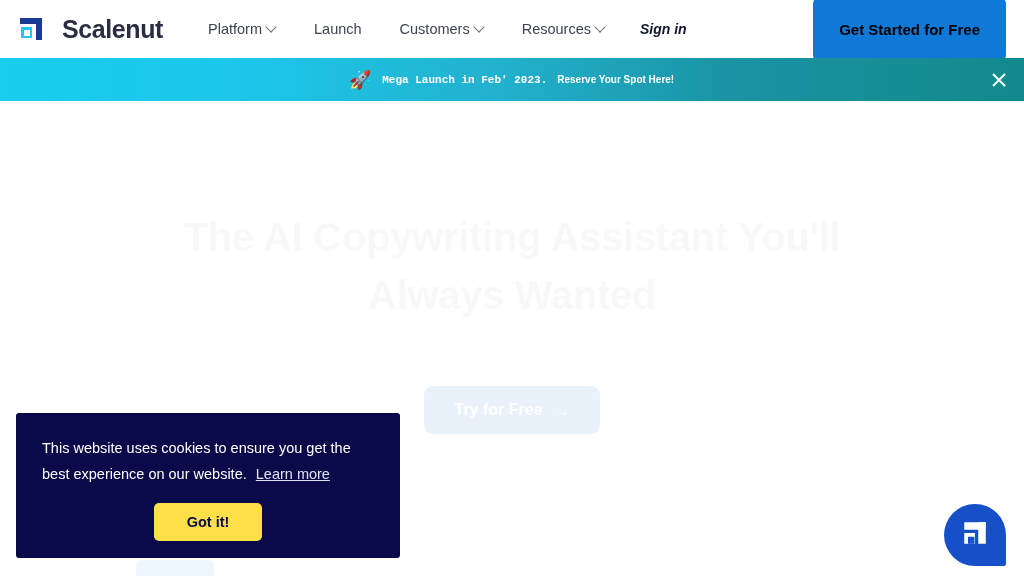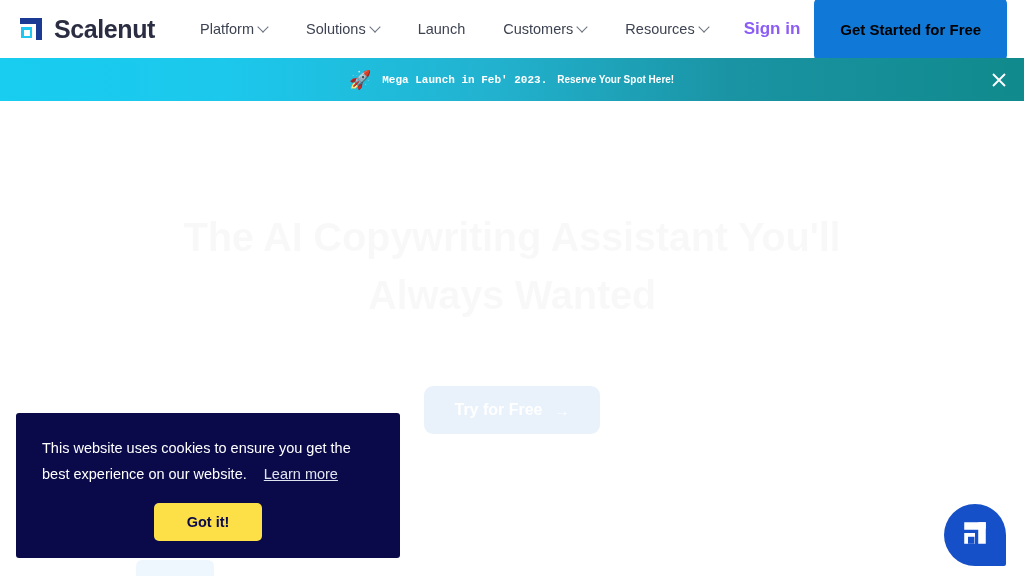--- a/index.html
+++ b/index.html
@@ -25,21 +25,21 @@
     background: #ffffff;
     display: flex;
     align-items: center;
     padding-left: 18px;
     padding-right: 18px;
   }
 
   .brand {
     display: flex;
     align-items: center;
-    gap: 10px;
+    gap: 18px;
     margin-right: 28px;
   }
 
   .logo-mark {
     width: 26px;
     height: 26px;
     position: relative;
     display: block;
     flex: none;
   }
@@ -80,26 +80,27 @@
     content: "";
     position: absolute;
     left: 0; top: 0;
     width: 7px; height: 7px;
     border-right: 1.6px solid #6b7280;
     border-bottom: 1.6px solid #6b7280;
     transform: rotate(45deg);
   }
 
   .nav-signin {
-    font-size: 17px;
-    color: #8b5cf6;
+    font-size: 14px;
+    color: #0f172a;
     font-weight: bold;
     padding: 6px 14px;
     white-space: nowrap;
     cursor: pointer;
+    font-style: italic;
   }
 
   .cta-primary {
     margin-left: auto;
     background: #1079d8;
     color: #000000;
     font-size: 15px;
     font-weight: bold;
     border: none;
     border-radius: 7px;
@@ -231,21 +232,21 @@
     font-size: 14.5px;
     color: #ffffff;
     line-height: 1.82;
     font-weight: normal;
   }
 
   .cookie-learn {
     color: #dfe3ef;
     text-decoration: underline;
     cursor: pointer;
-    margin-left: 13px;
+    margin-left: 5px;
   }
 
   .cookie-btn-row {
     display: flex;
     justify-content: center;
     margin-top: 15px;
   }
 
   .cookie-btn {
     background: #fde047;
@@ -292,24 +293,20 @@
     <span class="brand-name">Scalenut</span>
   </div>
 
   <div class="nav-links">
 
     <div class="nav-item">
       <span>Platform</span>
       <span class="chev"></span>
     </div>
 
-    <div class="nav-item">
-      <span>Solutions</span>
-      <span class="chev"></span>
-    </div>
 
     <div class="nav-item">
       <span>Launch</span>
     </div>
 
     <div class="nav-item">
       <span>Customers</span>
       <span class="chev"></span>
     </div>
 

